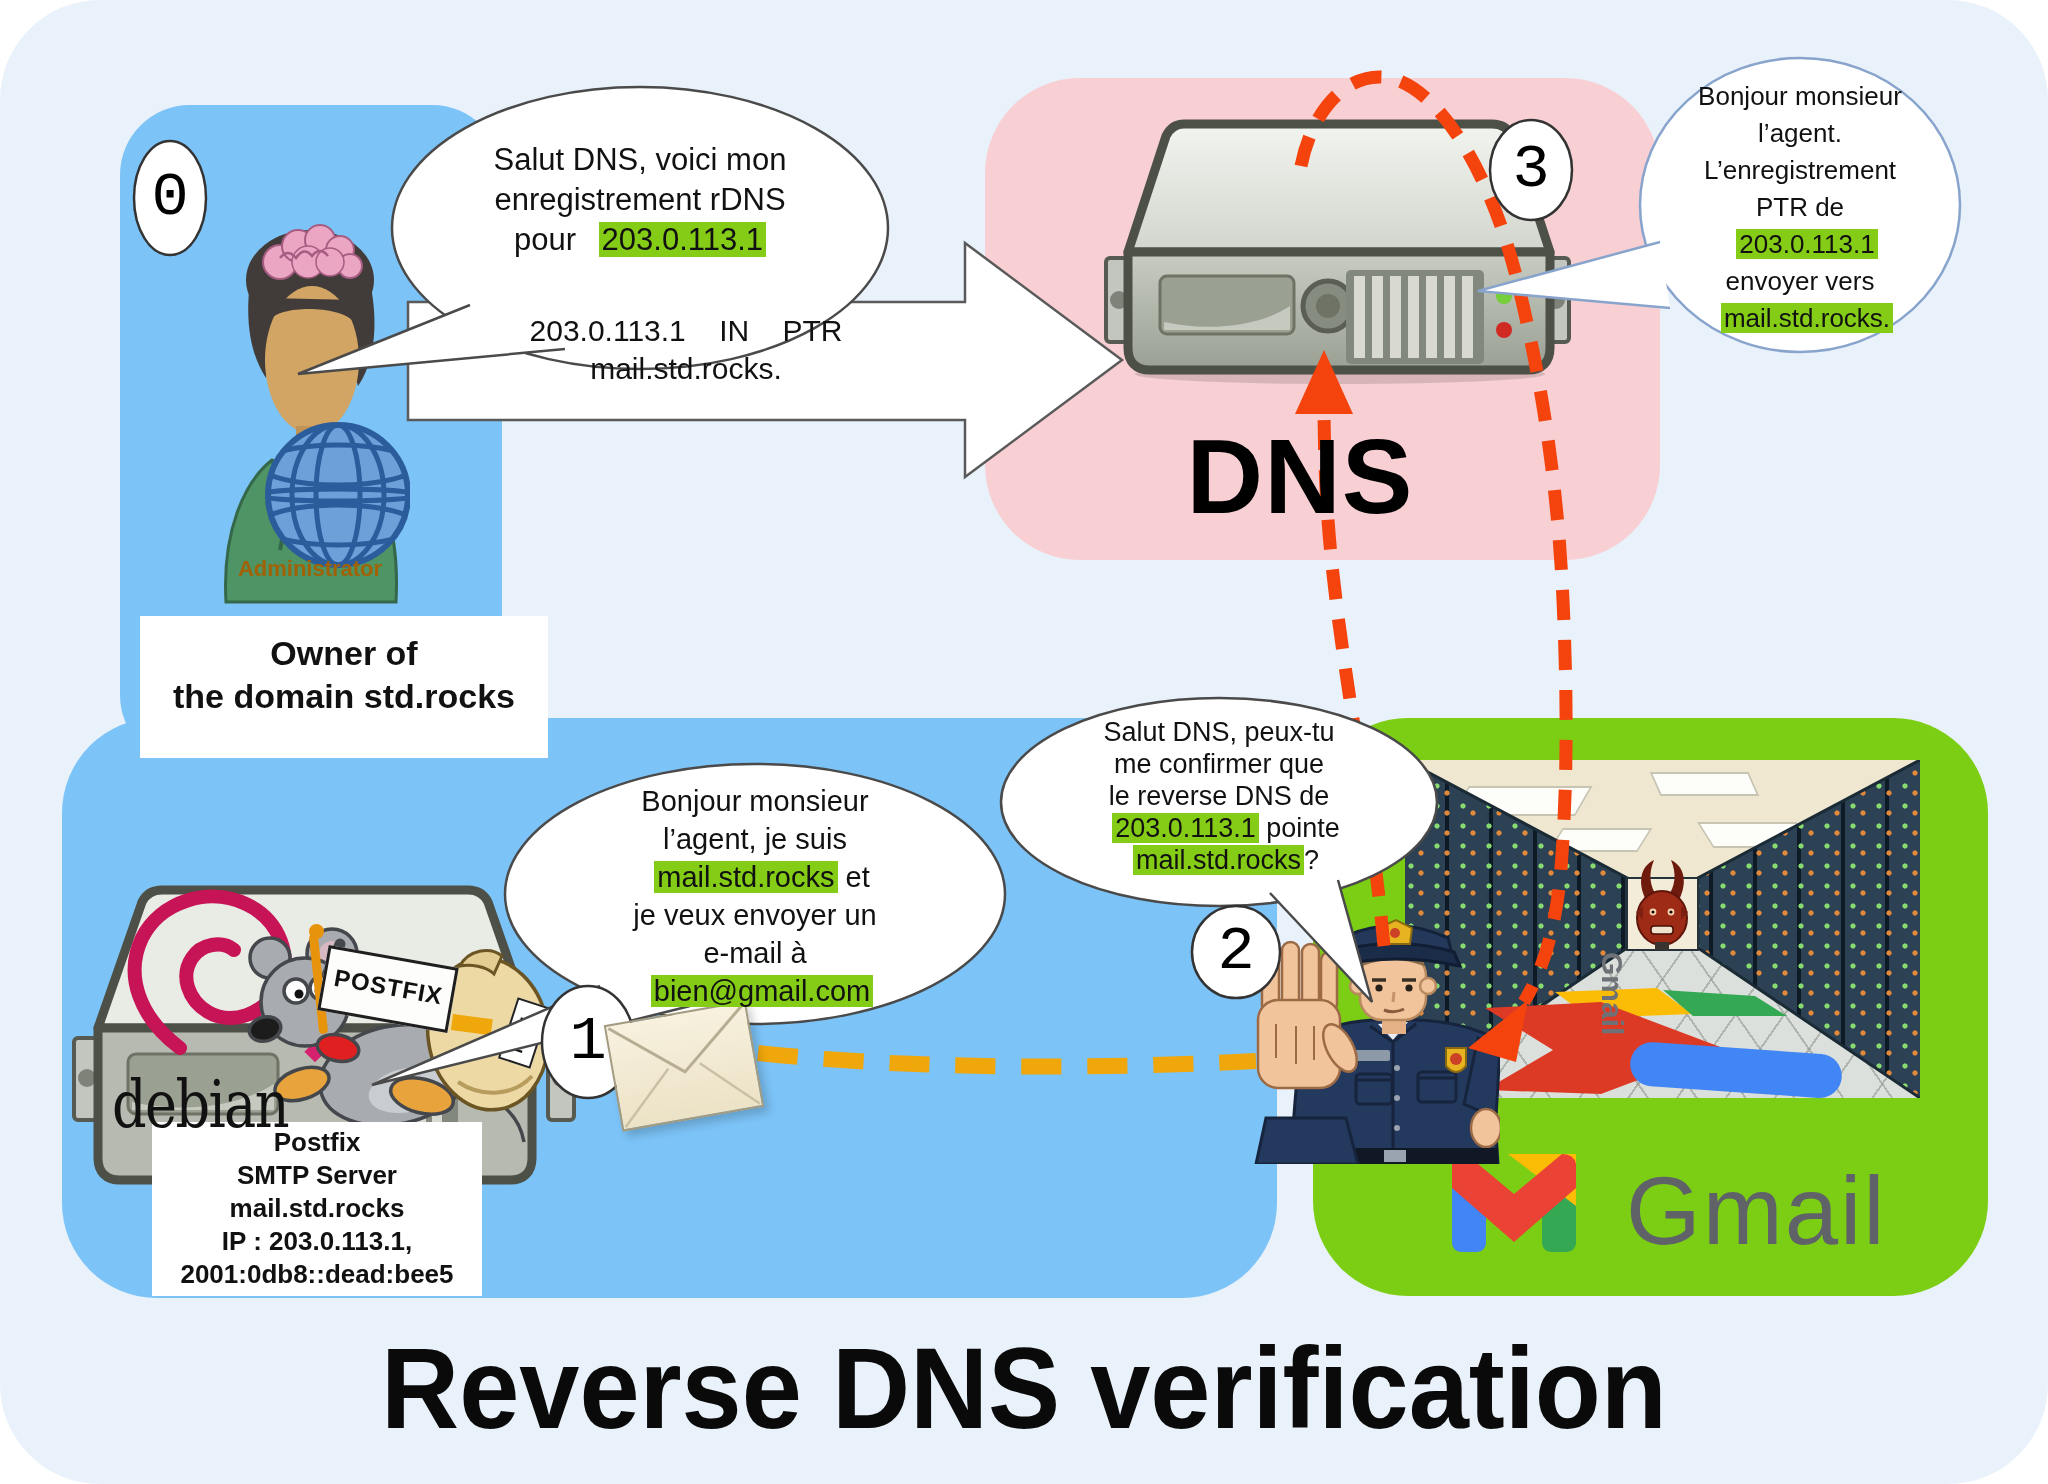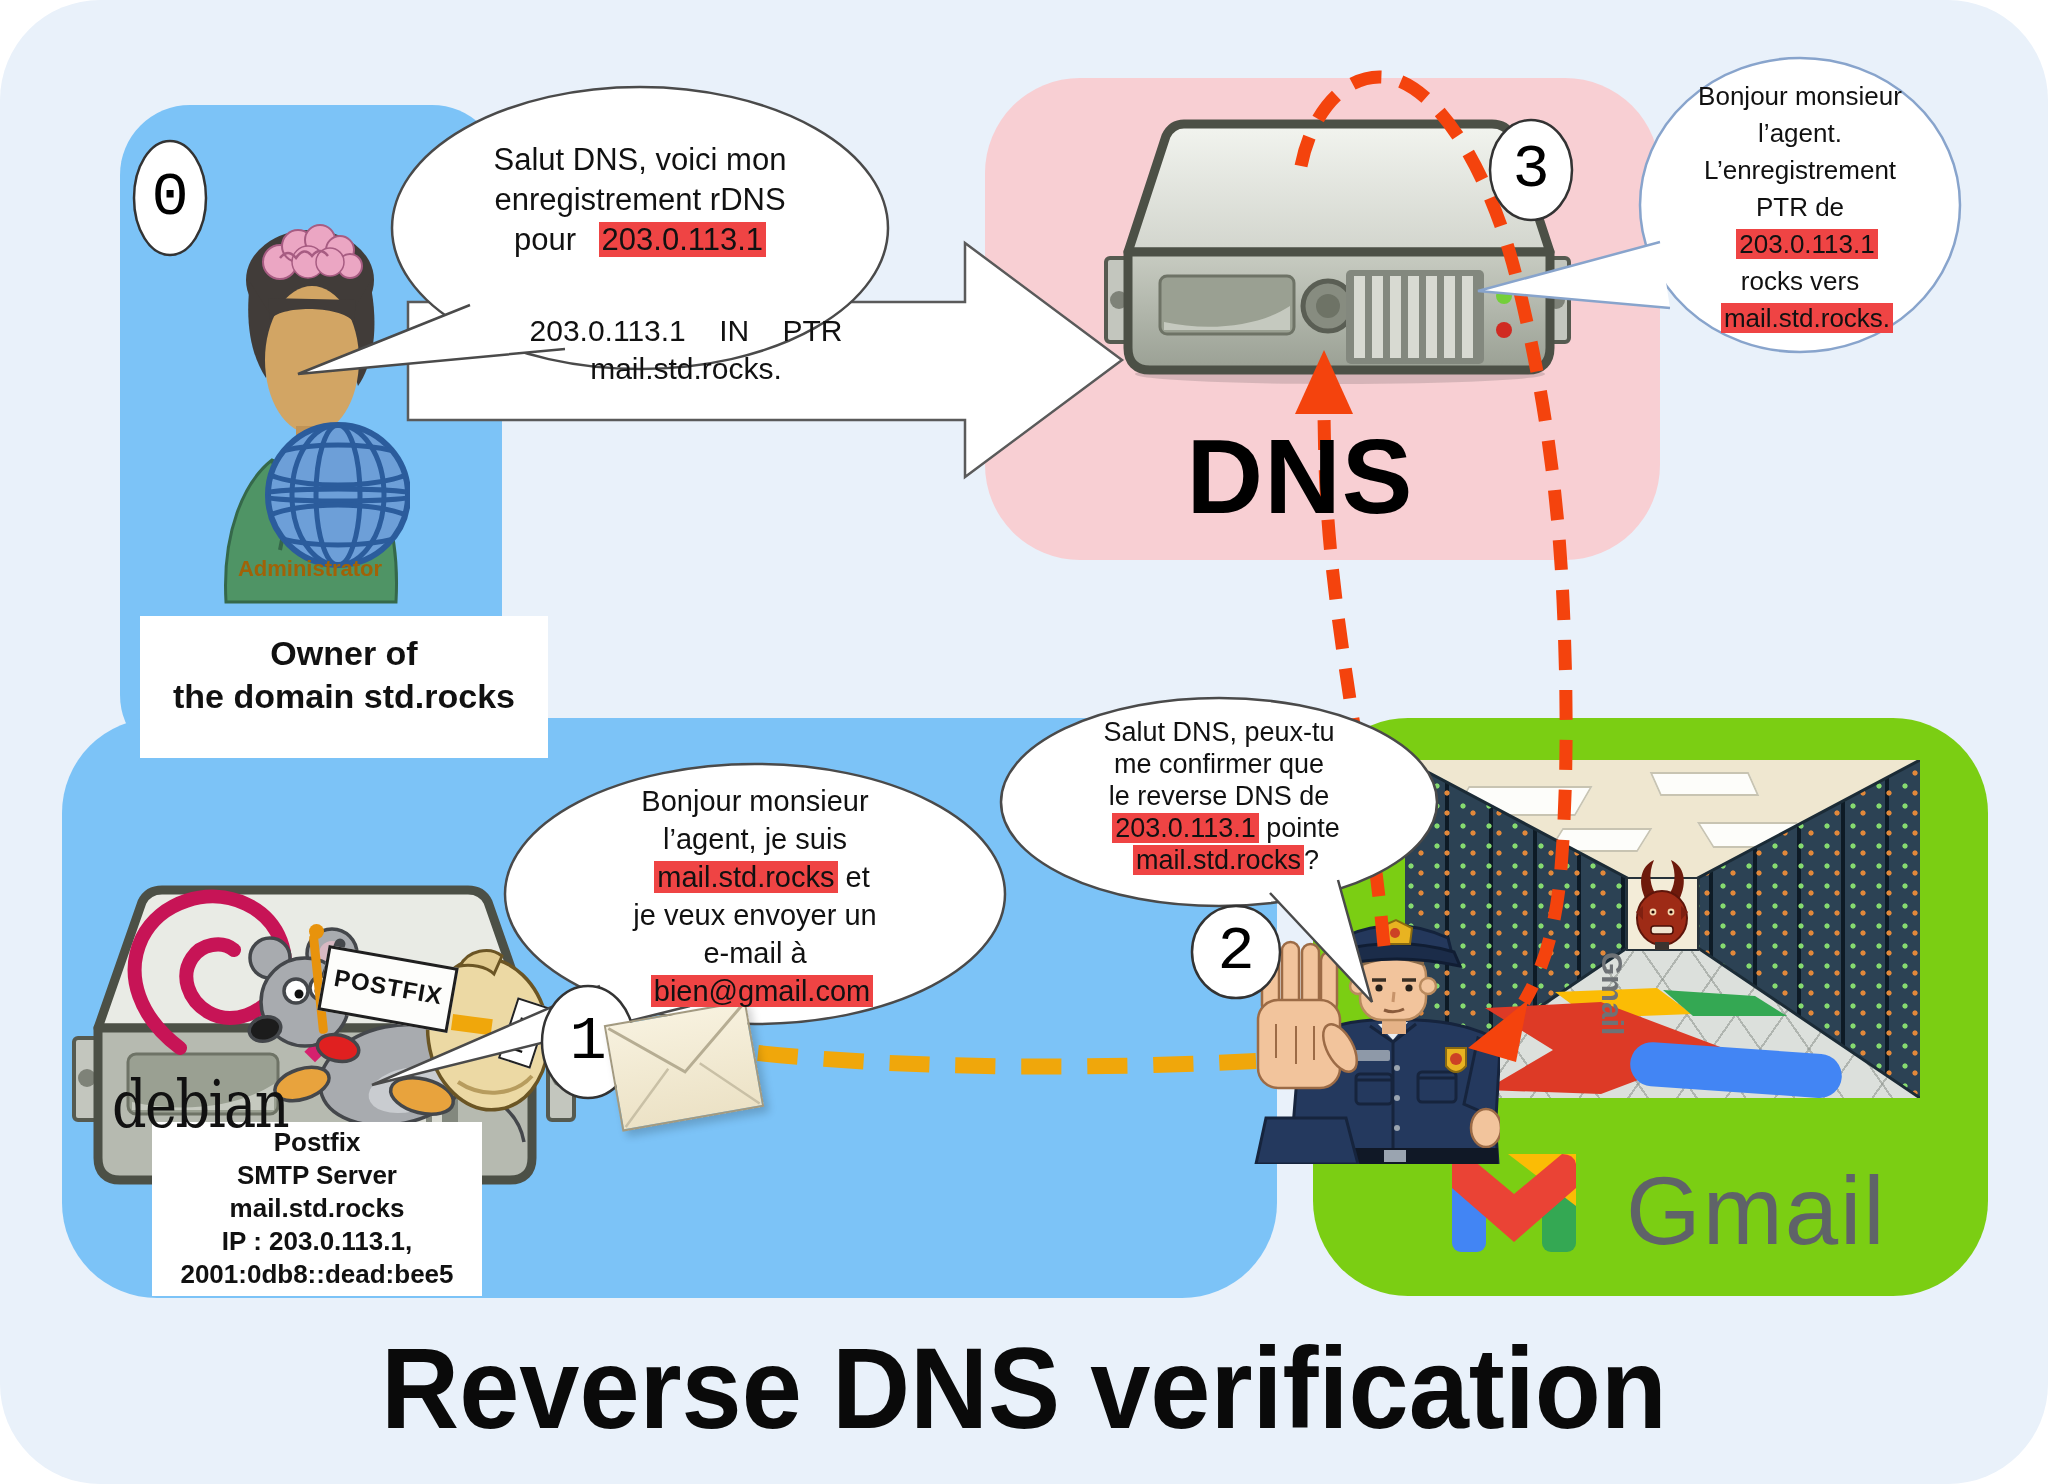--- a/index.html
+++ b/index.html
@@ -12,21 +12,21 @@
   .box-owner{left:120px;top:105px;width:382px;height:660px;background:#7cc3f7;border-radius:70px;z-index:5;}
   .box-dns{left:985px;top:78px;width:675px;height:482px;background:#f8cfd3;z-index:5;}
   .box-mail{left:62px;top:718px;width:1215px;height:580px;background:#7cc3f7;z-index:5;}
   .box-gmail{left:1313px;top:718px;width:675px;height:578px;background:#7bce13;z-index:5;}
   
   #overlay{left:0;top:0;width:2048px;height:1484px;z-index:50;pointer-events:none;}
   
   .txt{z-index:60;color:#111;}
   .mono{font-family:Liberation Sans, sans-serif;}
   .ln{display:block;}
-  .hl{background:#ef4444;padding:0 3px;margin-left:14px;}
+  .hl{background:#84cc16;padding:0 3px;margin-left:14px;}
   .bubtxt{text-align:center;}
   .b0{left:415px;top:140px;width:450px;font-size:31px;line-height:40px;}
   .b1{left:520px;top:782px;width:470px;font-size:29px;line-height:38px;}
   .b2{left:1010px;top:716px;width:418px;font-size:27px;line-height:32px;}
   .b3{left:1648px;top:78px;width:304px;font-size:26px;line-height:37px;}
   .arrowtext{left:430px;top:312px;width:512px;font-size:30px;line-height:38px;text-align:center;white-space:pre;}
   .stepnum{width:70px;height:76px;text-align:center;line-height:76px;font-size:62px;
            font-family:"Liberation Mono",monospace;color:#000;z-index:60;}
   .n0{left:135px;top:160px;}
   .n1{left:553px;top:1004px;}
@@ -381,21 +381,21 @@
       <div class="ln"><span>le reverse DNS de</span></div>
       <div class="ln"><span class="hl">203.0.113.1</span><span> pointe</span></div>
       <div class="ln"><span class="hl">mail.std.rocks</span><span>?</span></div>
     </div>
   <div class="abs txt mono bubtxt b3">
       <div class="ln"><span>Bonjour monsieur</span></div>
       <div class="ln"><span>l’agent.</span></div>
       <div class="ln"><span>L’enregistrement</span></div>
       <div class="ln"><span>PTR de</span></div>
       <div class="ln"><span class="hl">203.0.113.1</span></div>
-      <div class="ln"><span>rocks vers</span></div>
+      <div class="ln"><span>envoyer vers</span></div>
       <div class="ln"><span class="hl">mail.std.rocks.</span></div>
     </div>
 
   <div class="abs txt mono arrowtext"><div class="ln"><span>203.0.113.1    IN    PTR</span></div><div class="ln"><span>mail.std.rocks.</span></div></div>
 
   <div class="abs txt whitebox owner-label">
       <div class="ln"><span>Owner of</span></div>
       <div class="ln"><span>the domain std.rocks</span></div>
     </div>
   <div class="abs txt mono whitebox postfix-label">

